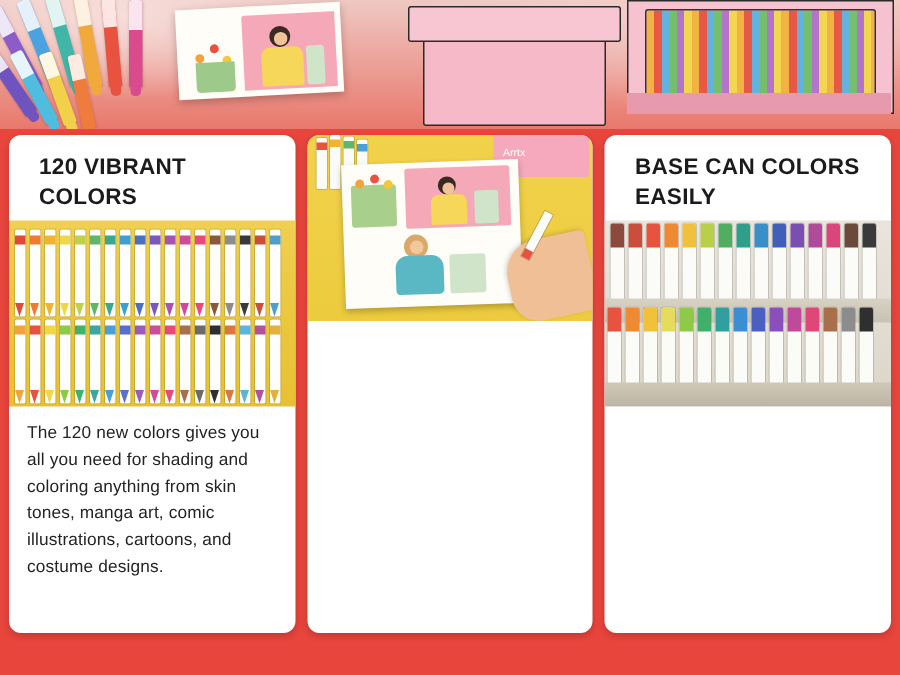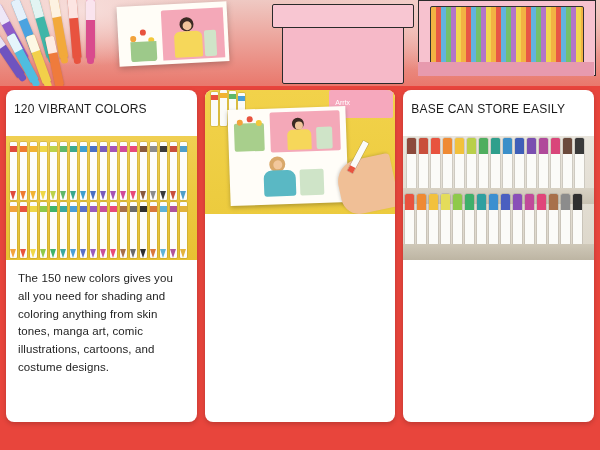--- a/index.html
+++ b/index.html
@@ -88,23 +88,23 @@
     flex: 1 1 0;
     background: #ffffff;
     border-radius: 8px;
     box-shadow: 0 2px 5px rgba(0,0,0,.18);
     overflow: hidden;
     display: flex;
     flex-direction: column;
     height: 332px;
   }
   .card-title {
-    padding: 12px 12px 6px 8px;
-    font-size: 12px;
-    font-weight: normal;
+    padding: 12px 12px 6px 20px;
+    font-size: 15px;
+    font-weight: bold;
     color: #1b1b1b;
     line-height: 1.3;
     letter-spacing: .2px;
     min-height: 46px;
     box-sizing: border-box;
   }
   .card-photo {
     position: relative;
     height: 124px;
     overflow: hidden;
@@ -381,21 +381,21 @@
           <div class="pen1" style="left:164px;top:66px;height:56px;">
               <span class="band" style="top:4px;background:#b0539a;"></span>
               <span class="nib" style="border-top:9px solid #b0539a;"></span>
             </div>
           <div class="pen1" style="left:174px;top:66px;height:56px;">
               <span class="band" style="top:4px;background:#e2b33c;"></span>
               <span class="nib" style="border-top:9px solid #e2b33c;"></span>
             </div>
         </div>
       </div>
-      <div class="card-text">The 150 new colors gives you all you need for shading and coloring anything from skin tones, manga art, comic illustrations, cartoons, and costume designs.</div>
+      <div class="card-text">The 120 new colors gives you all you need for shading and coloring anything from skin tones, manga art, comic illustrations, cartoons, and costume designs.</div>
     </div>
 
     <div class="card">
       <div class="card-photo photo2">
 
         <div>
           <div style="position:absolute;left:6px;top:2px;width:7px;height:34px;background:#fbfbf8;border-radius:1px;box-shadow:0 0 0 .5px rgba(0,0,0,.2);">
               <span style="position:absolute;left:0;top:3px;width:100%;height:5px;background:#e8533f;"></span>
             </div>
           <div style="position:absolute;left:15px;top:0px;width:7px;height:36px;background:#fbfbf8;border-radius:1px;box-shadow:0 0 0 .5px rgba(0,0,0,.2);">
@@ -432,21 +432,21 @@
         </div>
 
         <div style="position:absolute;right:0px;bottom:2px;width:56px;height:54px;background:#f0bf96;border-radius:22px 4px 4px 18px;transform:rotate(-12deg);box-shadow:-1px -1px 3px rgba(0,0,0,.15);"></div>
         <div style="position:absolute;right:34px;bottom:40px;width:6px;height:34px;background:#fbfbf8;transform:rotate(28deg);box-shadow:0 0 0 .5px rgba(0,0,0,.25);">
             <span style="position:absolute;left:0;bottom:0;width:100%;height:6px;background:#e8533f;"></span>
           </div>
       </div>
     </div>
 
     <div class="card">
-      <div class="card-title">BASE CAN STORE EASILY</div>
+      <div class="card-title">BASE CAN COLORS EASILY</div>
       <div class="card-photo photo3">
         <div>
           <div class="pen3" style="left:4px;top:2px;height:52px;">
               <span class="top" style="background:#8c4a3c;"></span>
             </div>
           <div class="pen3" style="left:16px;top:2px;height:52px;">
               <span class="top" style="background:#c94f3c;"></span>
             </div>
           <div class="pen3" style="left:28px;top:2px;height:52px;">
               <span class="top" style="background:#e8533f;"></span>

